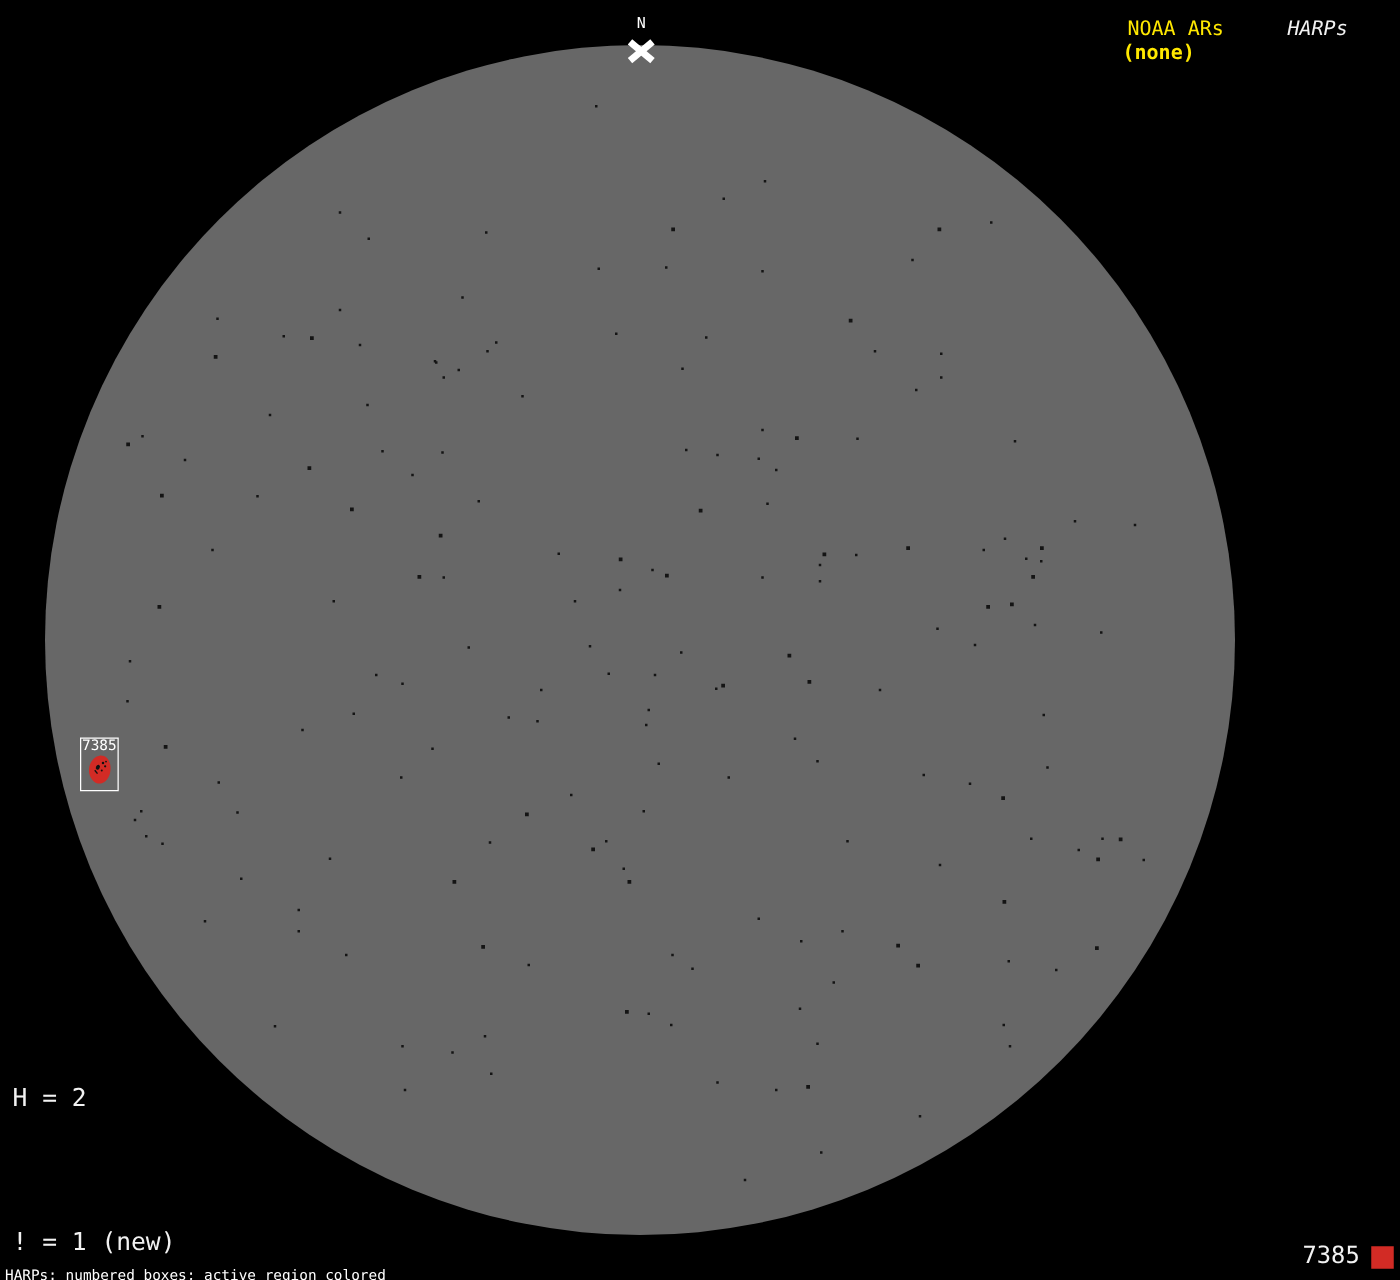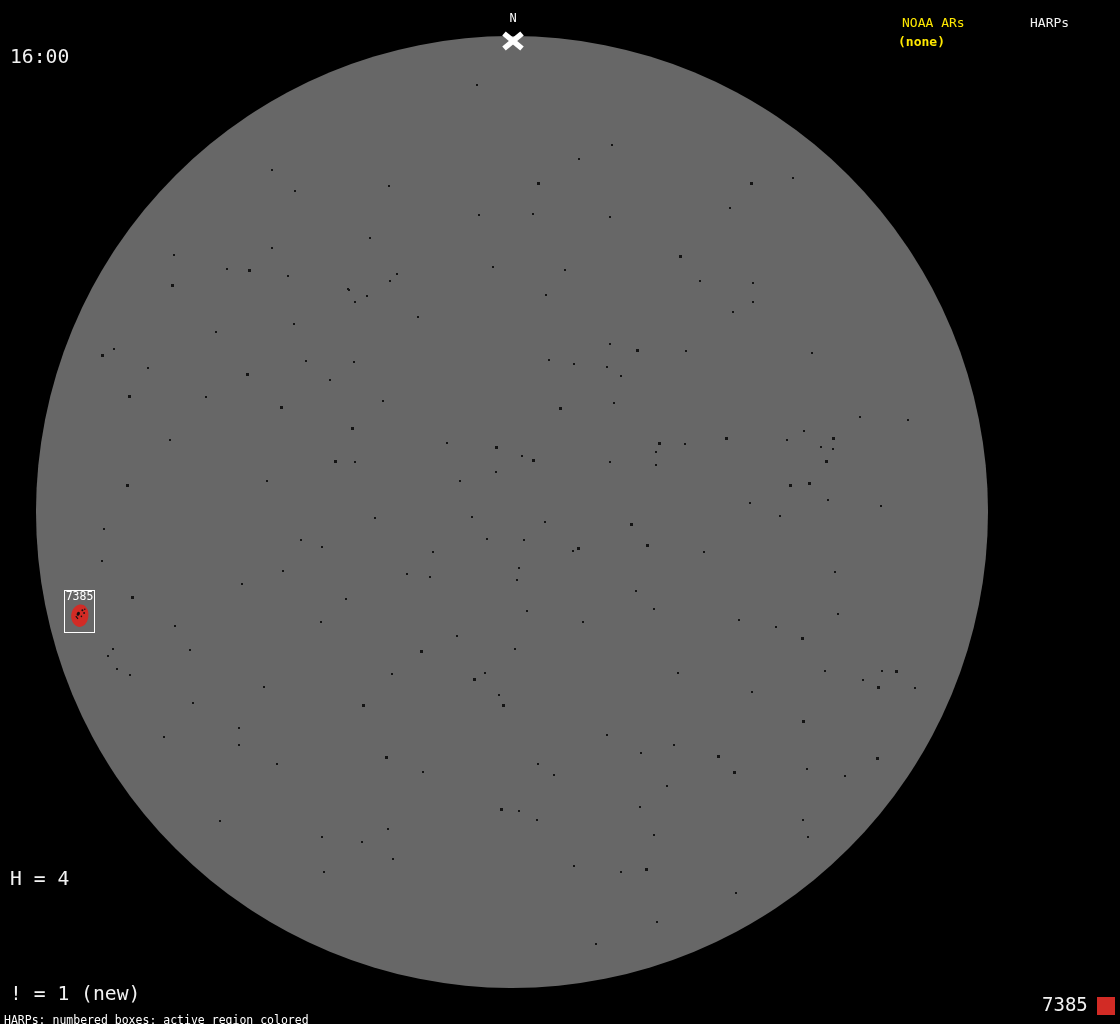--- a/index.html
+++ b/index.html
@@ -23,23 +23,23 @@
     width:952px;height:952px;border-radius:50%;
     background:var(--disk_gray);
   }
   .speckle{position:absolute;background:#141414;}
   
   .hdr{
     position:absolute;left:10px;top:9px;
     font-size:19.7px;line-height:19px;white-space:pre;
   }
   
-  .legendhdr{position:absolute;top:13px;left:0;width:1120px;height:40px;font-size:13px;line-height:19px;}
+  .legendhdr{position:absolute;top:13px;left:0;width:1120px;height:40px;font-size:16px;line-height:19px;}
   .legendhdr .noaa{position:absolute;left:902px;top:0;color:var(--label_yellow);}
-  .legendhdr .harps{position:absolute;left:1030px;top:0;color:var(--text_white);}
+  .legendhdr .harps{position:absolute;left:1030px;top:0;color:var(--text_white);font-style:italic;}
   .legendhdr .none{position:absolute;left:898px;top:19px;color:var(--label_yellow);font-weight:bold;}
   
   .north-label{position:absolute;left:500px;top:12px;width:26px;text-align:center;font-size:12px;line-height:12px;color:#fff;}
   .north-cross{position:absolute;left:502px;top:31px;}
   
   .harpbox{
     position:absolute;left:64px;top:590px;width:29px;height:41px;
     border:1px solid #fff;
   }
   .harpbox .hlabel{
@@ -246,21 +246,20 @@
       <div class="speckle" style="width: 2px; height: 2px; left: 179px; top: 295px;"></div>
       <div class="speckle" style="width: 3px; height: 3px; left: 859px; top: 634px;"></div>
       <div class="speckle" style="width: 3px; height: 3px; left: 244px; top: 370px;"></div>
       <div class="speckle" style="width: 2px; height: 2px; left: 871px; top: 383px;"></div>
       <div class="speckle" style="width: 2px; height: 2px; left: 67px; top: 492px;"></div>
       <div class="speckle" style="width: 3px; height: 3px; left: 496px; top: 423px;"></div>
       <div class="speckle" style="width: 2px; height: 2px; left: 619px; top: 415px;"></div>
     </div>
 
   <div class="hdr">
-    <div>16:00</div>
   </div>
 
   <div class="legendhdr">
     <span class="noaa">NOAA ARs</span>
     <span class="harps">HARPs</span>
     <span class="none">(none)</span>
   </div>
 
   <div class="north-label">N</div>
   <svg class="north-cross" width="22" height="20" viewBox="0 0 22 20">
@@ -275,21 +274,21 @@
       <ellipse cx="9.3" cy="10.8" rx="1.5" ry="2.1" fill="#111" transform="rotate(28 9.3 10.8)"></ellipse>
       <circle cx="13.4" cy="7.3" r="1" fill="#111"></circle>
       <circle cx="15.1" cy="10" r="0.9" fill="#111"></circle>
       <circle cx="12.4" cy="13.4" r="0.8" fill="#111"></circle>
       <circle cx="15.8" cy="6.2" r="0.7" fill="#111"></circle>
       <path d="M6.8 13.2 L9 15.9" stroke="#111" stroke-width="1.1" fill="none"></path>
     </svg>
   </div>
 
   <div class="stats">
-    <div>H = 4</div>
+    <div>H = 2</div>
     <div class="gap"></div>
     <div>! = 1 (new)</div>
     
     
     
     
     
   </div>
 
   <div class="captions">

